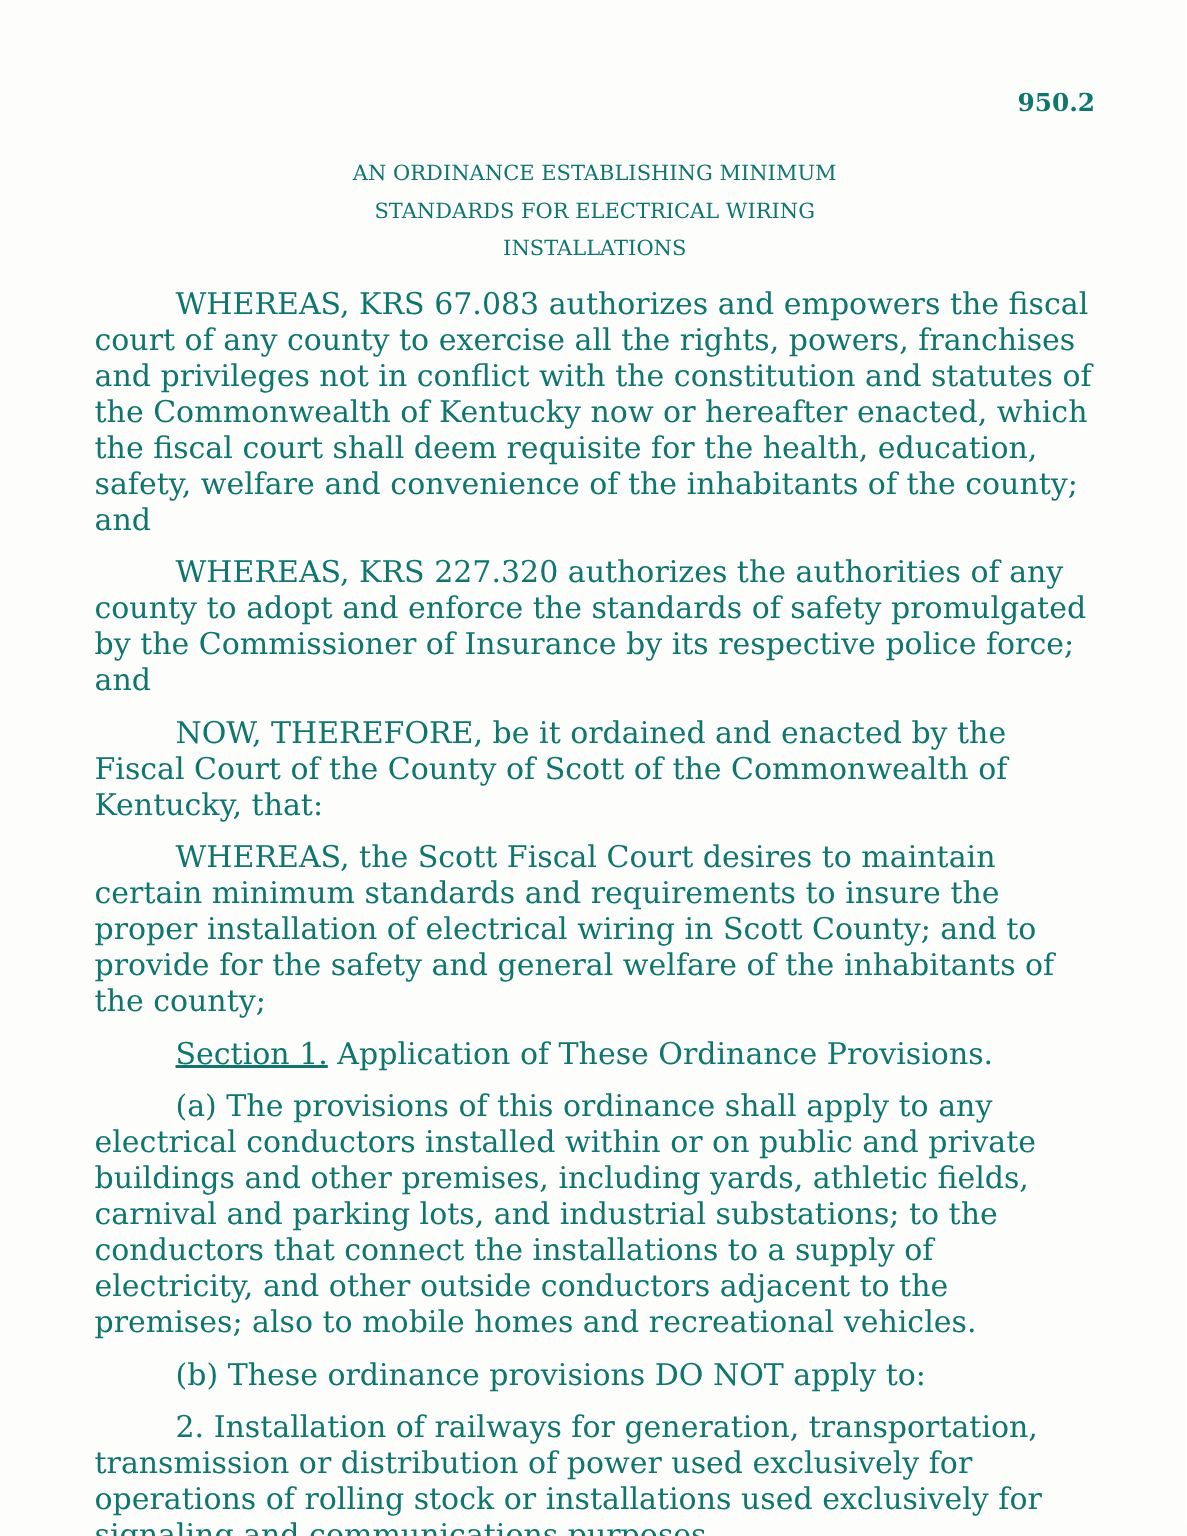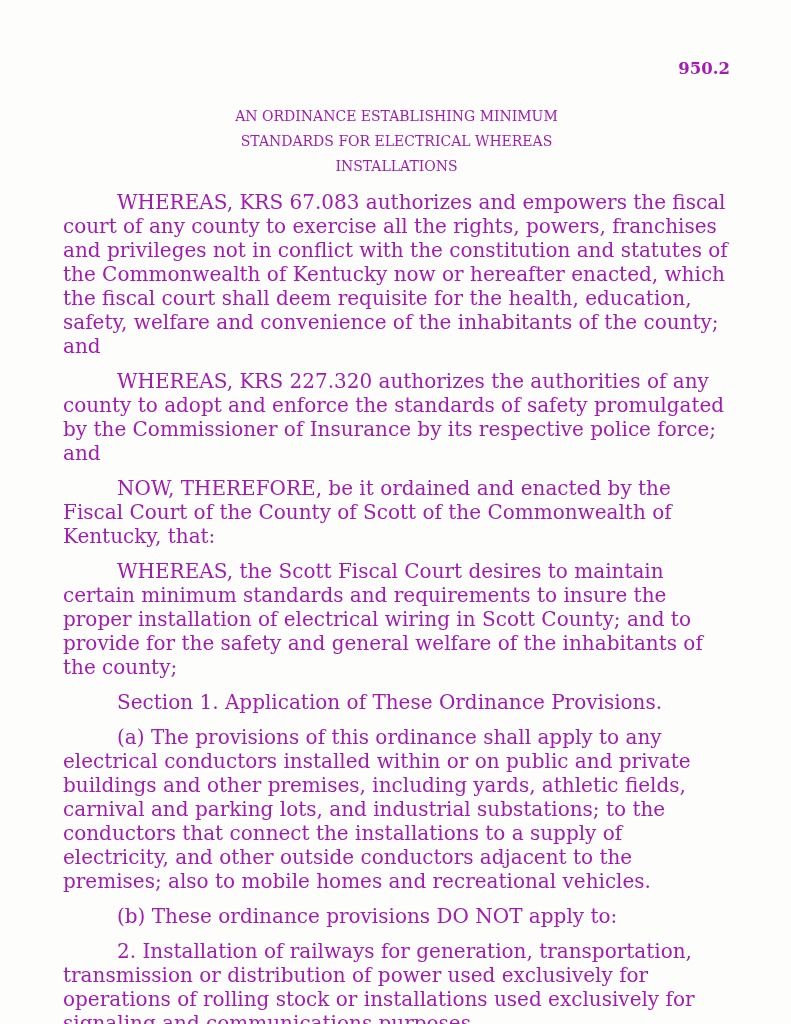--- a/index.html
+++ b/index.html
@@ -8,21 +8,21 @@
     background: #ffffff;
   }
   .page {
     position: relative;
     width: 791px;
     height: 1024px;
     box-sizing: border-box;
     background: #fdfdfc;
     padding: 58px 61px 0 63px;
     font-family: "DejaVu Serif", "Liberation Serif", serif;
-    color: #a21caf;
+    color: #0f766e;
     overflow: hidden;
   }
   .page-number {
     text-align: right;
     font-size: 16.5px;
     font-weight: bold;
     line-height: 22px;
   }
   .doc-title {
     margin-top: 24px;
@@ -31,32 +31,33 @@
     text-align: center;
   }
   .para {
     font-size: 20px;
     line-height: 24px;
     margin: 11px 0 0 0;
     text-indent: 54px;
     text-align: left;
   }
   .underline {
+    text-decoration: underline;
   }
 </style>
 </head>
 <body>
 
 <div class="page">
 
   <div class="page-number">950.2</div>
 
   <div class="doc-title">
     <div>AN ORDINANCE ESTABLISHING MINIMUM</div>
-    <div>STANDARDS FOR ELECTRICAL WHEREAS</div>
+    <div>STANDARDS FOR ELECTRICAL WIRING</div>
     <div>INSTALLATIONS</div>
   </div>
 
   <p class="para">WHEREAS, KRS 67.083 authorizes and empowers the fiscal court of any county to exercise all the rights, powers, franchises and privileges not in conflict with the constitution and statutes of the Commonwealth of Kentucky now or hereafter enacted, which the fiscal court shall deem requisite for the health, education, safety, welfare and convenience of the inhabitants of the county; and</p>
 
   <p class="para">WHEREAS, KRS 227.320 authorizes the authorities of any county to adopt and enforce the standards of safety promulgated by the Commissioner of Insurance by its respective police force; and</p>
 
   <p class="para">NOW, THEREFORE, be it ordained and enacted by the Fiscal Court of the County of Scott of the Commonwealth of Kentucky, that:</p>
 
   <p class="para">WHEREAS, the Scott Fiscal Court desires to maintain certain minimum standards and requirements to insure the proper installation of electrical wiring in Scott County; and to provide for the safety and general welfare of the inhabitants of the county;</p>

